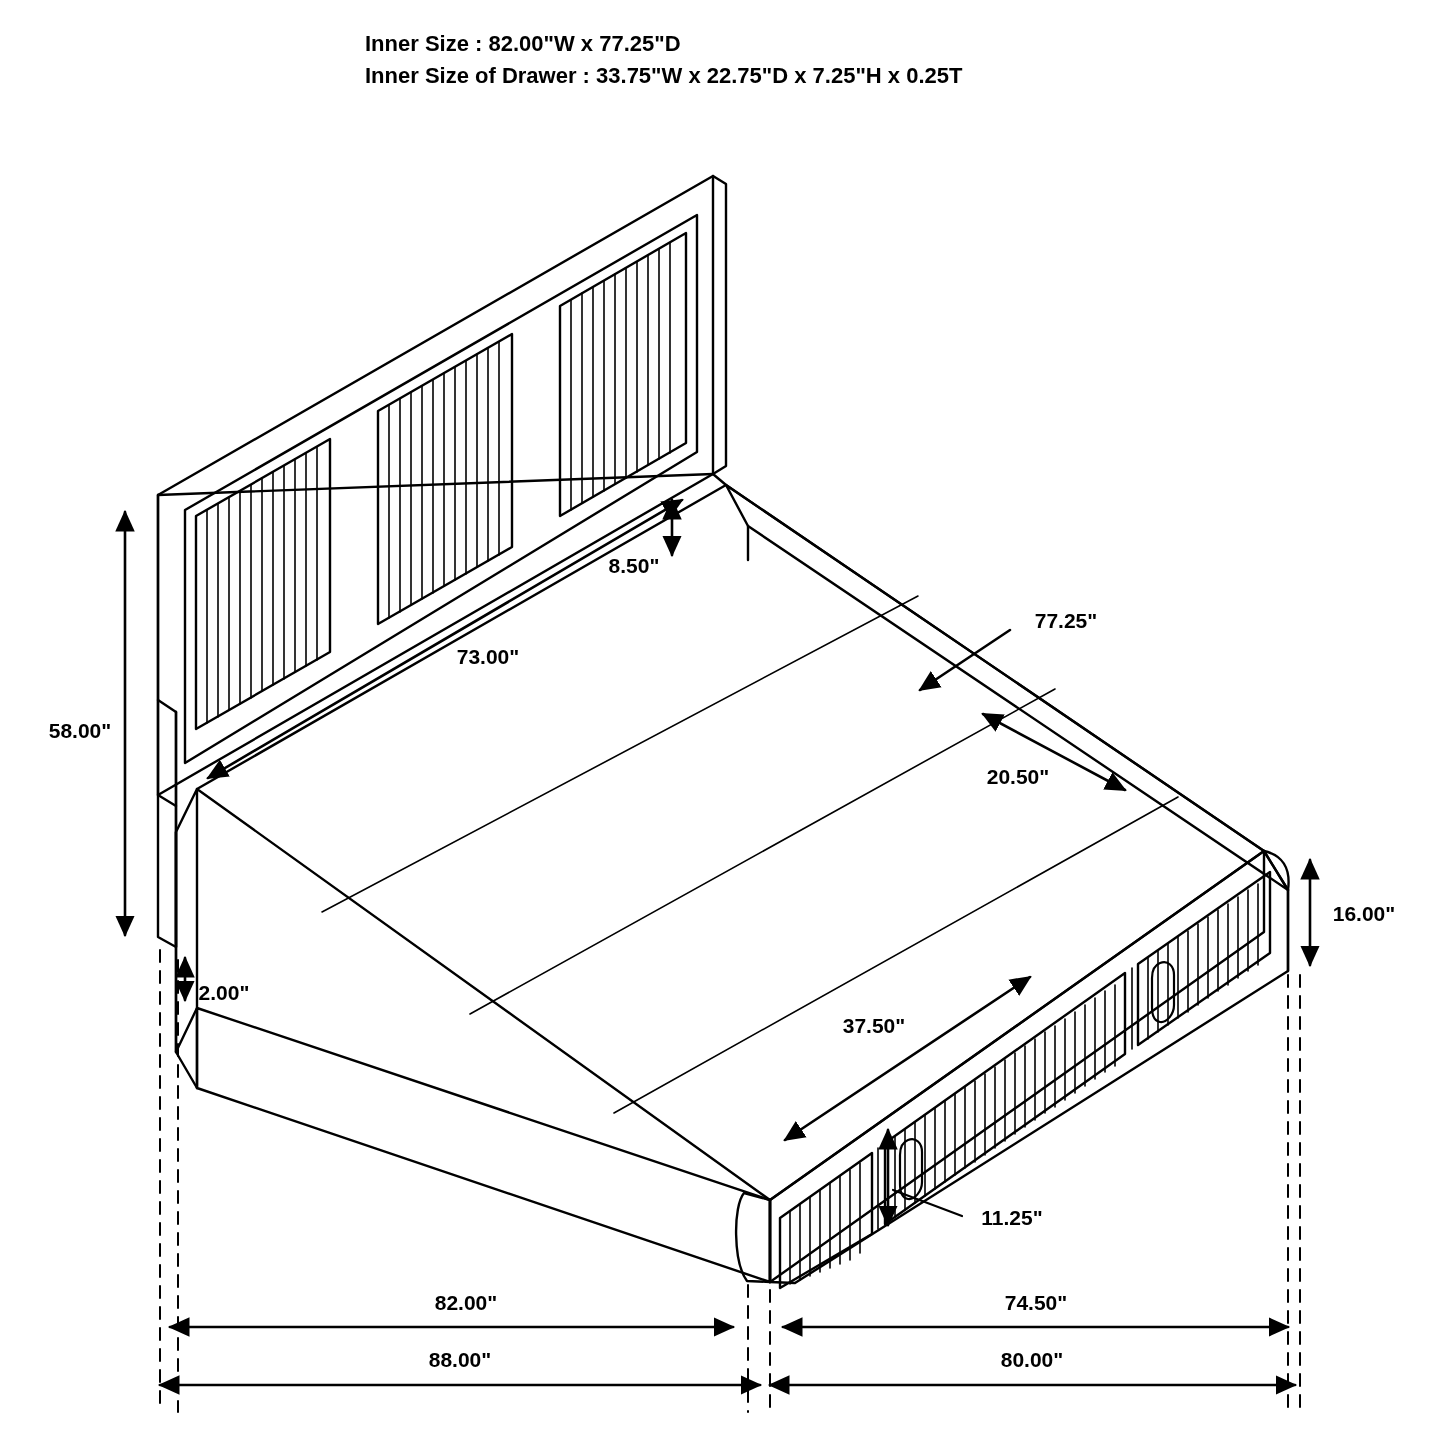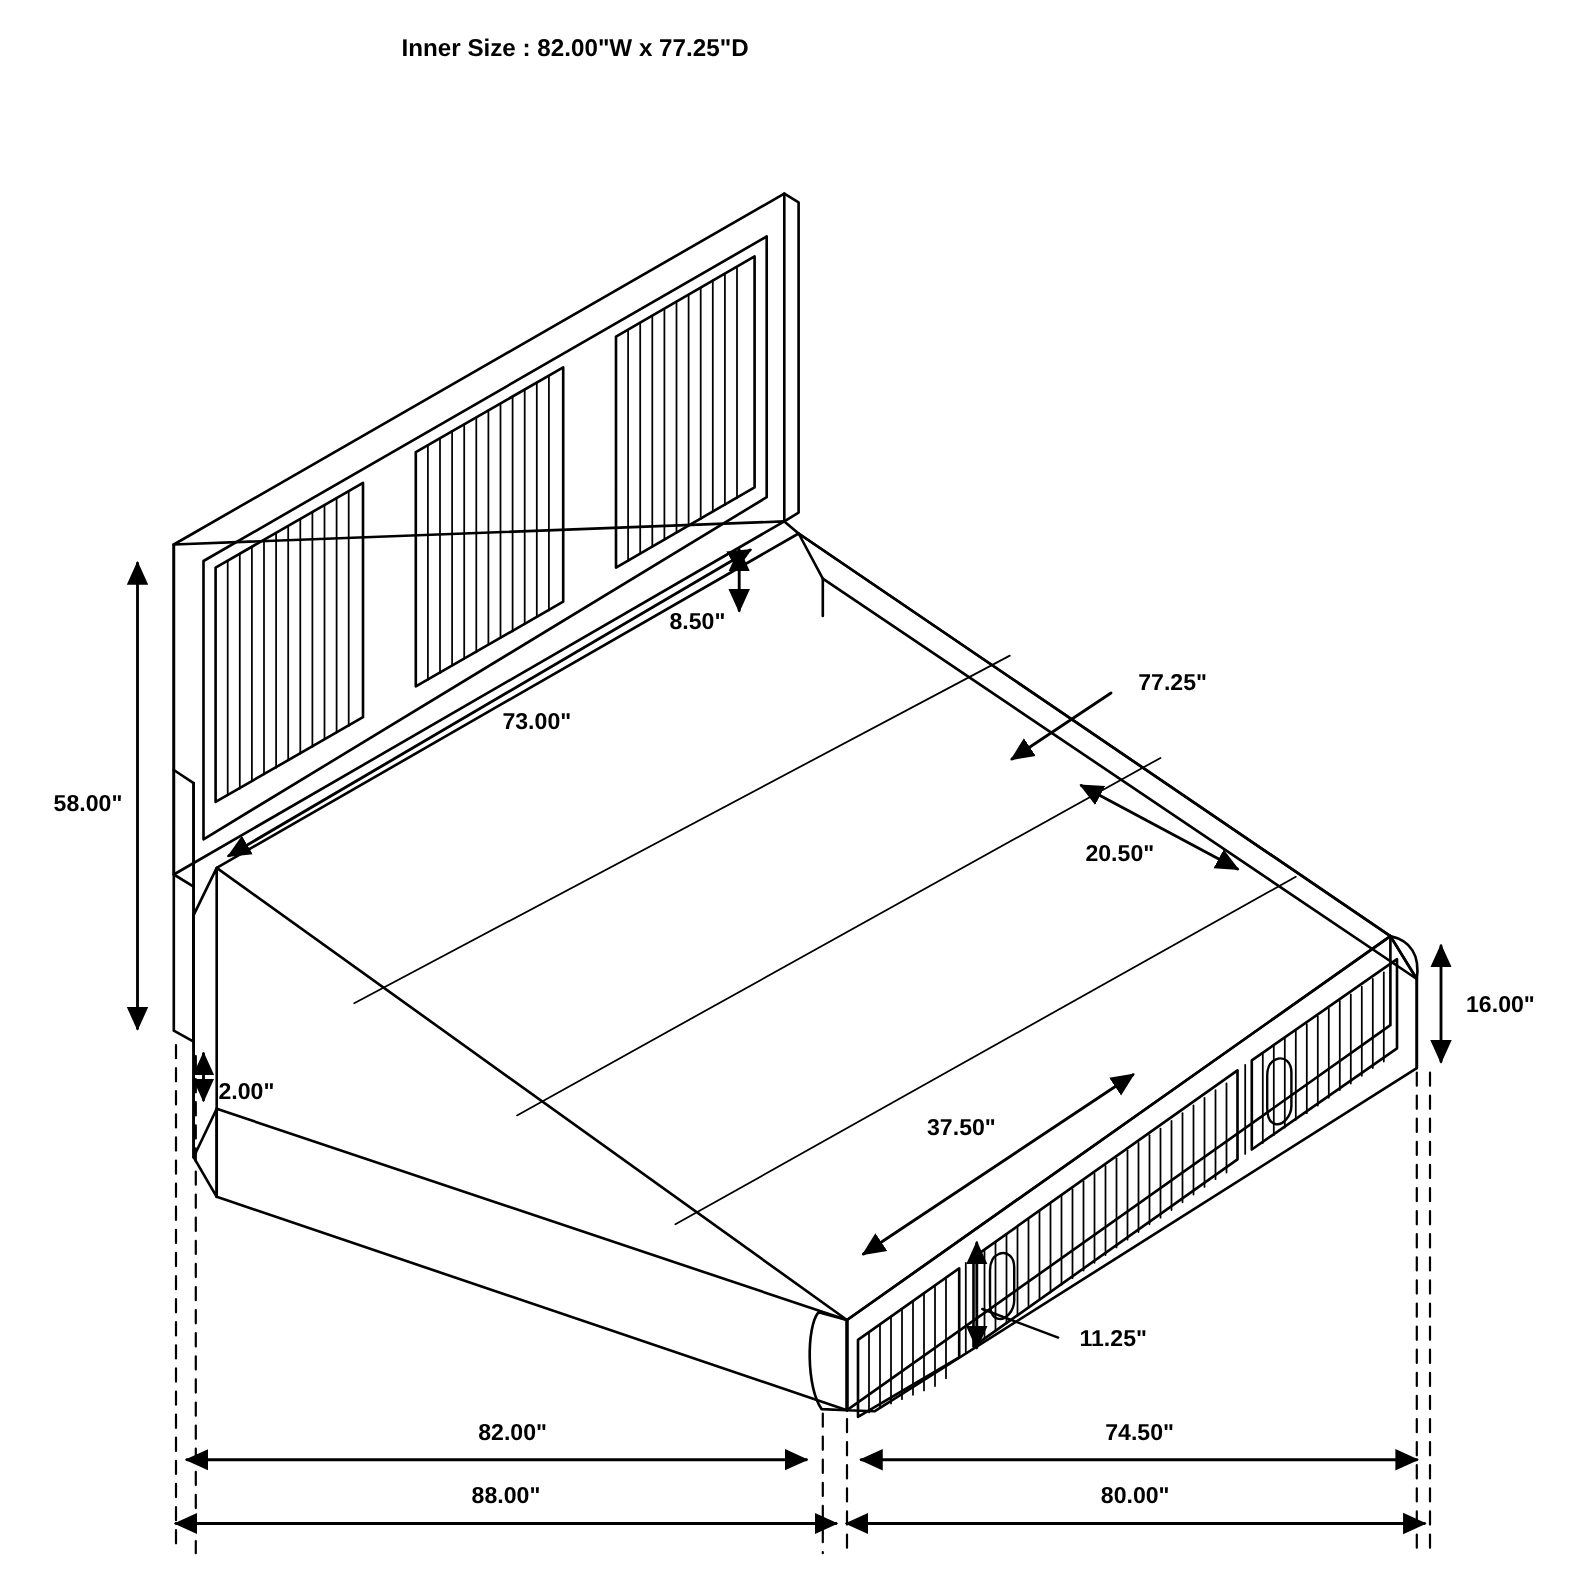--- a/index.html
+++ b/index.html
@@ -46,20 +46,21 @@
     transform: translate(-50%, -50%);
   }
 </style>
 </head>
 <body>
 
 <div id="page">
 
   <div id="spec-block">
     <div>Inner Size : 82.00"W x 77.25"D</div>
+    <div>Inner Size of Drawer : 33.75"W x 22.75"D x 7.25"H x 0.25T</div>
   </div>
 
   <svg class="diagram" viewBox="0 0 1445 1445">
     <g fill="none" stroke="#000000" stroke-width="2.4" stroke-linejoin="round" stroke-linecap="round">
 
       <g>
         <path d="M158,495 L713,176 L726,184 L726,466 L713,474 L158,795 Z"></path>
         <path d="M713,176 L713,474"></path>
         <path d="M158,495 L713,474"></path>
 

